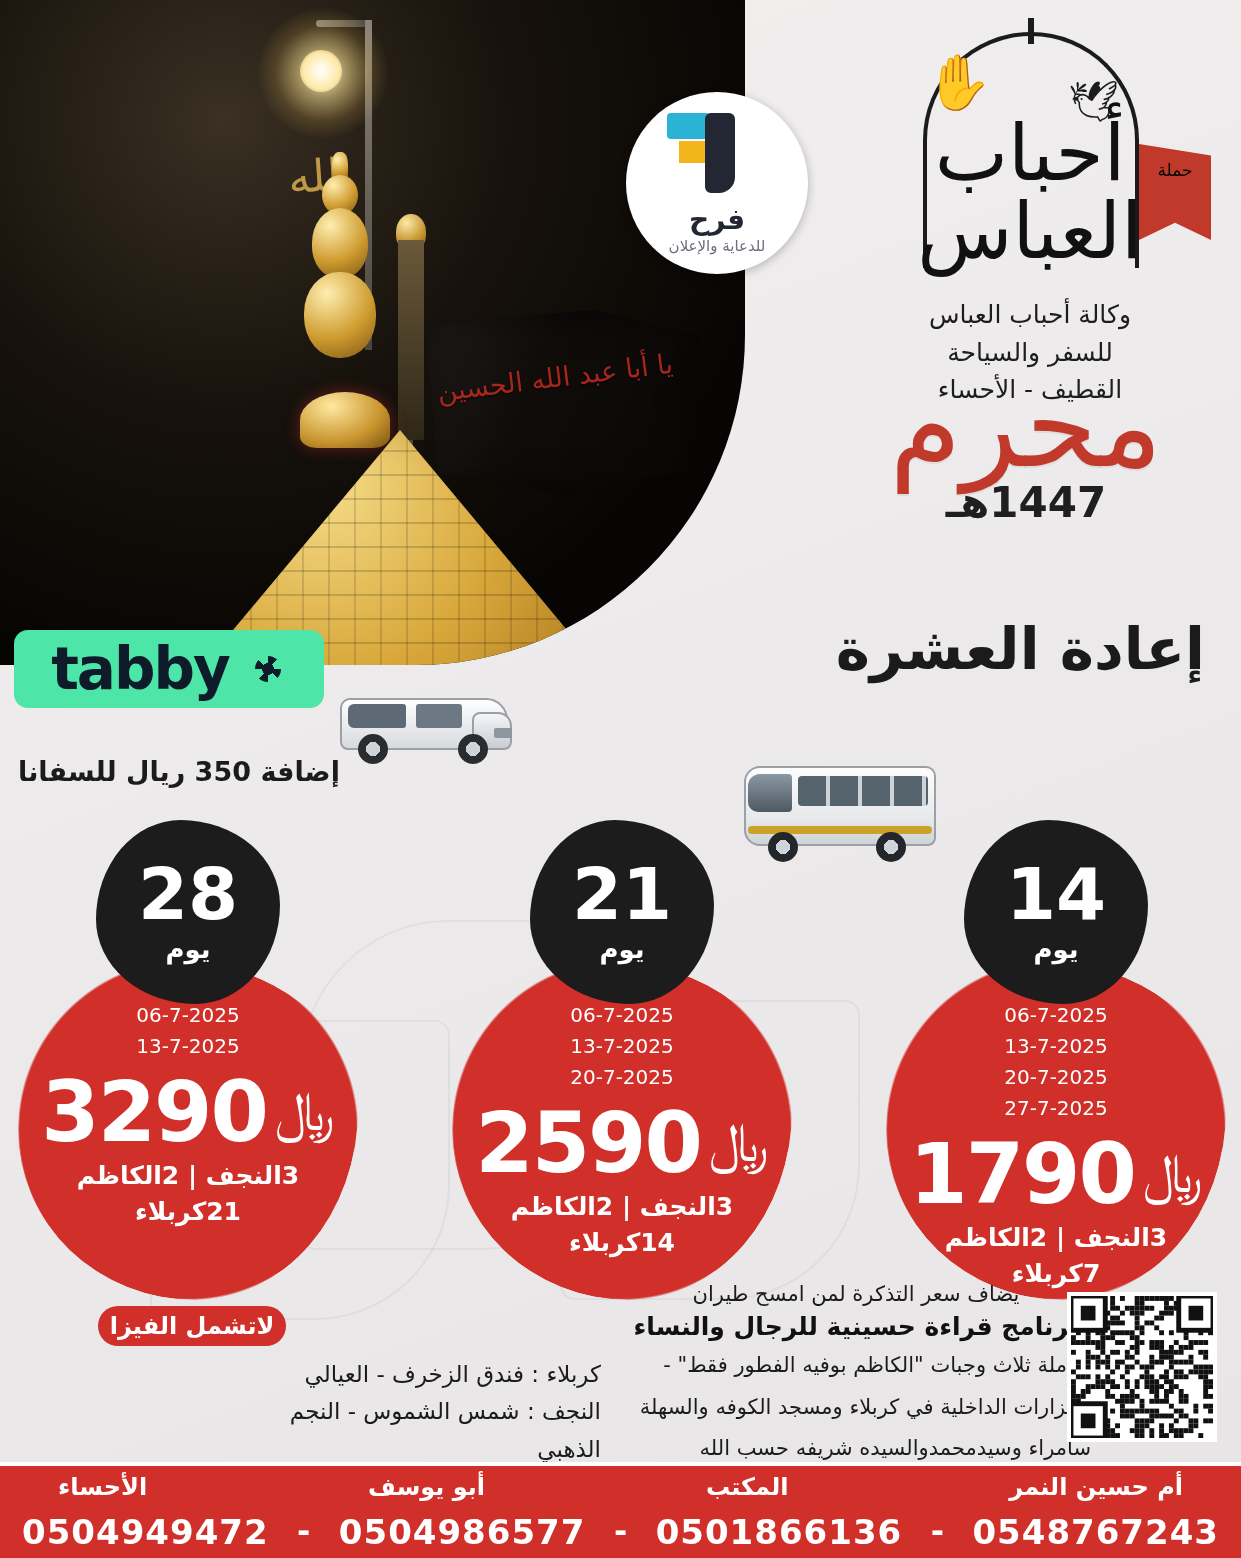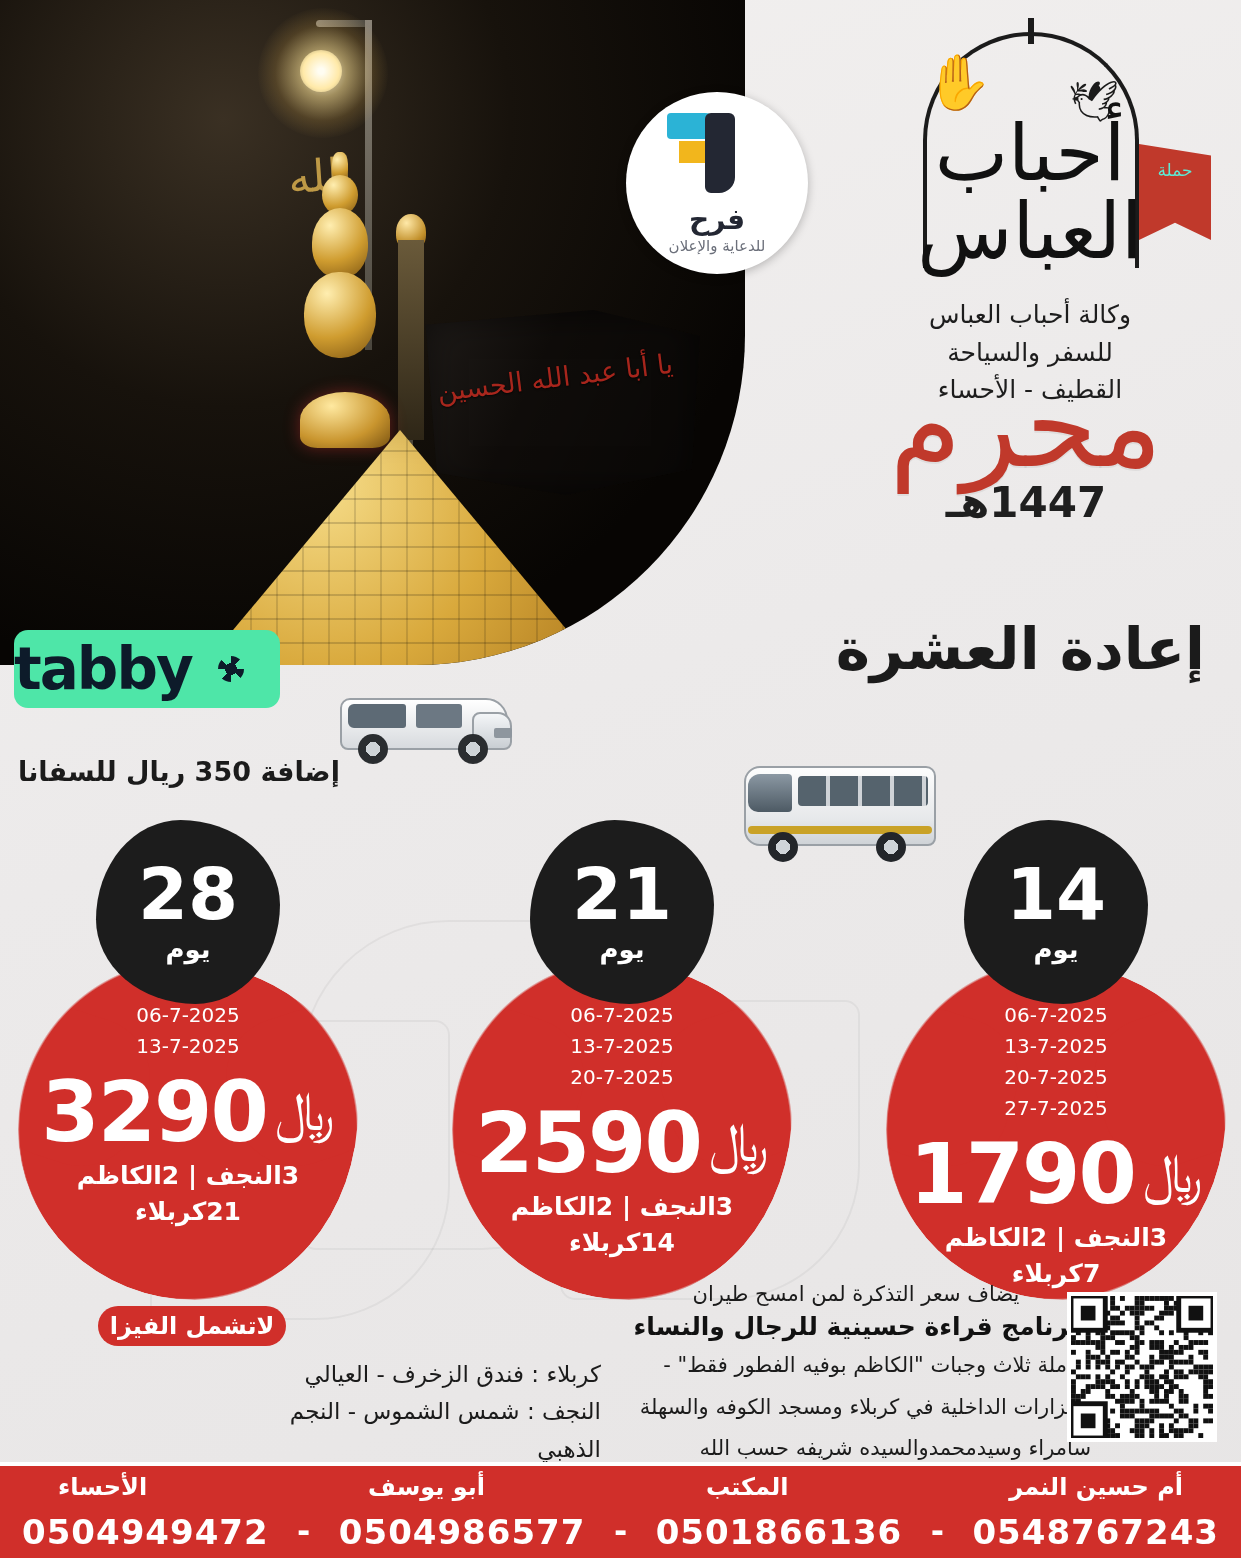--- a/index.html
+++ b/index.html
@@ -174,21 +174,21 @@
   .agency-name {
     position: absolute; left: 0; right: 0; top: 88px;
     font-size: 78px; color: #111; line-height: 1;
     letter-spacing: -2px;
   }
   .agency-ribbon {
     position: absolute; right: 4px; top: 118px;
     width: 72px; height: 96px;
     background: #c0392b;
     clip-path: polygon(0 0, 100% 12%, 100% 100%, 50% 82%, 0 100%);
-    color: #5eead4; font-size: 17px;
+    color: #000000; font-size: 17px;
     display: flex; align-items: flex-start; justify-content: center;
     padding-top: 16px;
   }
   .agency-lines { margin-top: 2px; font-size: 25px; color: #1d1d1d; line-height: 1.5; }
 
   
   .muharram {
     position: absolute; right: 40px; top: 368px;
     width: 350px; text-align: center;
   }
@@ -202,23 +202,23 @@
   }
   .headline {
     position: absolute; right: 36px; top: 615px;
     font-size: 58px; color: #1b1b1b; font-weight: bold;
     letter-spacing: -1px;
   }
 
   
   .tabby {
     position: absolute; left: 14px; top: 630px;
-    width: 266px; height: 78px;
+    width: 310px; height: 78px;
     background: #4ee6a8; border-radius: 14px;
-    display: flex; align-items: center; justify-content: flex-end; gap: 26px;
+    display: flex; align-items: center; justify-content: center; gap: 26px;
   }
   .tabby-word { font-size: 58px; color: #0d1b2a; font-weight: bold; letter-spacing: -2px; }
   .tabby-dot {
     width: 26px; height: 26px; margin-right: 6px; border-radius: 50%;
     background:
       radial-gradient(circle at 50% 50%, #0d1b2a 0 6px, transparent 6px),
       conic-gradient(#0d1b2a 0 12%, #4ee6a8 12% 25%, #0d1b2a 25% 37%, #4ee6a8 37% 50%, #0d1b2a 50% 62%, #4ee6a8 62% 75%, #0d1b2a 75% 87%, #4ee6a8 87% 100%);
   }
   .tabby-note {
     position: absolute; left: 14px; top: 756px;

